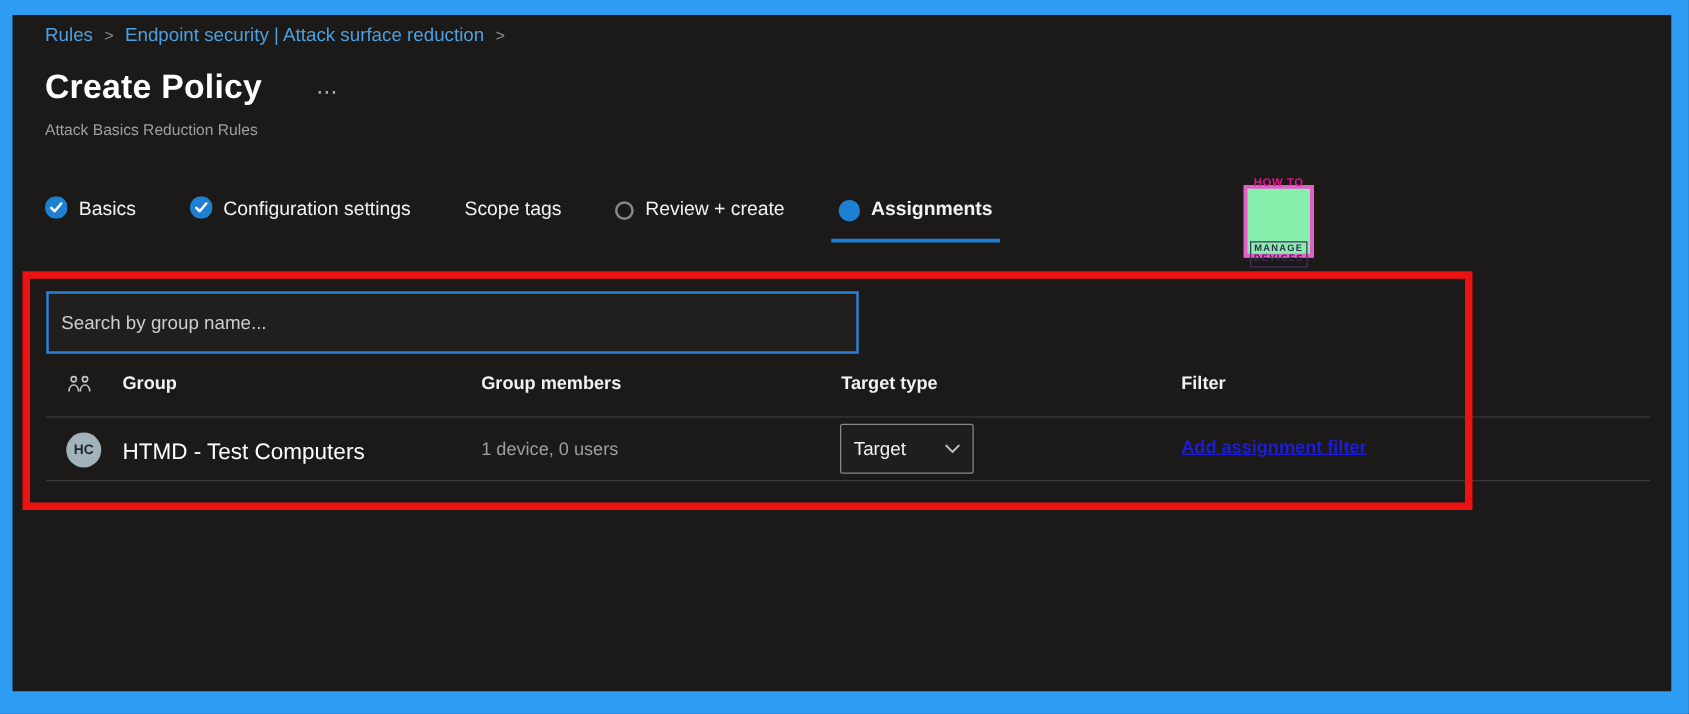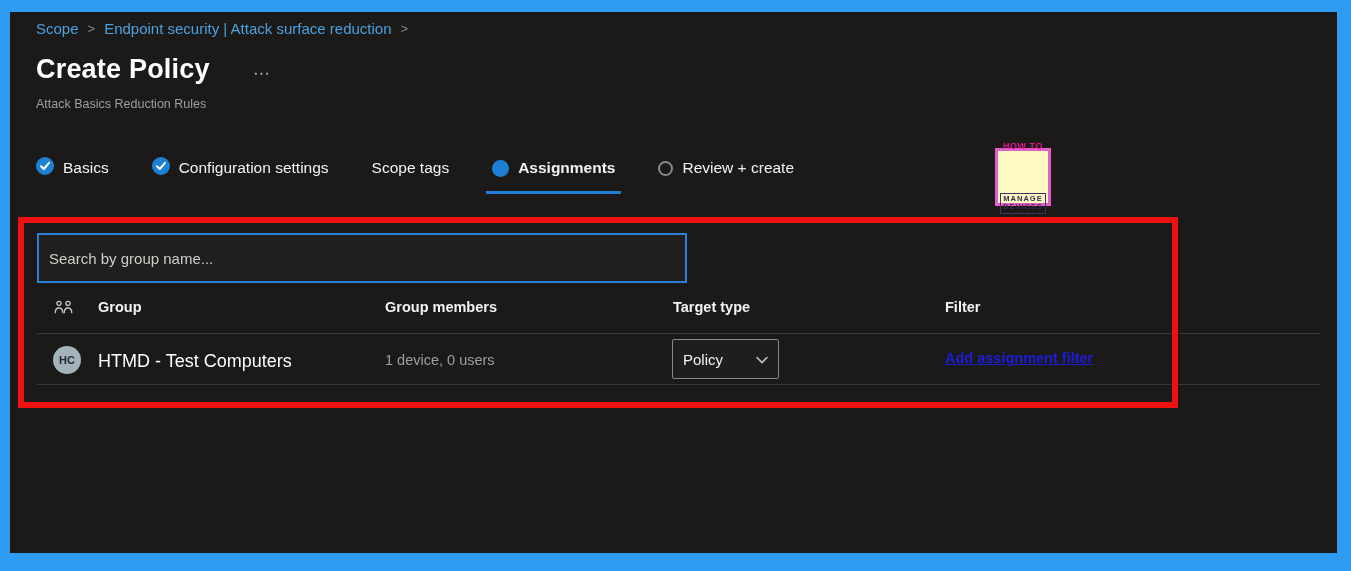--- a/index.html
+++ b/index.html
@@ -20,21 +20,21 @@
   
   .tabs { position:absolute; left:36px; top:153px; display:flex; align-items:center; gap:43px; z-index:2; }
   .tab { position:relative; display:flex; align-items:center; gap:9px; height:30px; cursor:pointer; }
   .tab-label { color:#f3f2f1; font-size:15.5px; }
   .tab.active .tab-label { font-weight:bold; }
   .icon-dot { width:17px; height:17px; border-radius:50%; background:#1d80d3; }
   .icon-ring { width:15px; height:15px; border-radius:50%; border:2px solid #8a8886; background:transparent; }
   .tab-underline { position:absolute; left:-6px; right:-6px; bottom:-11px; height:3px; background:#1f7fd6; }
 
   
-  .badge { position:absolute; left:995px; top:148px; width:56px; height:58px; background:#fef9c3; border:3px solid #e25fc8; z-index:2;
+  .badge { position:absolute; left:995px; top:148px; width:56px; height:58px; background:#86efac; border:3px solid #e25fc8; z-index:2;
            display:flex; flex-direction:column; align-items:center; justify-content:center; gap:2px; }
   .badge-top { color:#e0148c; font-weight:bold; font-size:9px; letter-spacing:0.5px; }
   .badge-box { border:1.5px solid #473061; padding:1px 2px; text-align:center;margin-top:40px; }
   .badge-box div { color:#3a2a52; font-weight:bold; font-size:7.5px; letter-spacing:1px; line-height:8.5px; }
 
   
   .highlight-rect { position:absolute; left:18px; top:217px; width:1160px; height:191px; border:6px solid #ee1111; z-index:3; pointer-events:none; }
 
   
   .search-input { position:absolute; left:37px; top:233px; width:650px; height:50px; background:#201f1e; border:2px solid #2b7fd4;
@@ -54,21 +54,21 @@
   .dropdown-value { color:#f3f2f1; font-size:15px; }
   .filter-link { position:absolute; left:945px; top:350px; color:#1d1dd8; font-size:14.5px; font-weight:600; text-decoration:underline; cursor:pointer; z-index:2; }
 </style>
 </head>
 <body>
 
 <div class="screen">
   <div class="panel"></div>
 
   <div class="breadcrumb">
-    <span class="crumb">Scope</span>
+    <span class="crumb">Rules</span>
     <span class="crumb-sep">&gt;</span>
     <span class="crumb">Endpoint security | Attack surface reduction</span>
     <span class="crumb-sep">&gt;</span>
   </div>
 
   <h1 class="page-title">Create Policy</h1>
   <span class="title-more">⋯</span>
   <div class="page-subtitle">Attack Basics Reduction Rules</div>
 
   <div class="tabs">
@@ -86,28 +86,28 @@
         <svg width="18" height="18" viewBox="0 0 18 18">
             <circle cx="9" cy="9" r="9" fill="#1d80d3"></circle>
             <path d="M5 9.3 L7.8 12 L13 5.8" fill="none" stroke="#ffffff" stroke-width="2" stroke-linecap="round" stroke-linejoin="round"></path>
           </svg>
       </span>
       <span class="tab-label">Configuration settings</span>
     </div>
     <div class="tab">
       <span class="tab-label">Scope tags</span>
     </div>
+    <div class="tab">
+      <span class="icon-ring"></span>
+      <span class="tab-label">Review + create</span>
+    </div>
     <div class="tab active">
       <span class="icon-dot"></span>
       <span class="tab-label">Assignments</span>
       <span class="tab-underline"></span>
-    </div>
-    <div class="tab">
-      <span class="icon-ring"></span>
-      <span class="tab-label">Review + create</span>
     </div>
   </div>
 
   <div class="badge">
     <div class="badge-top">HOW TO</div>
     <div class="badge-box">
       <div>MANAGE</div>
       <div>DEVICES</div>
     </div>
   </div>
@@ -131,21 +131,21 @@
   <span class="col-header" style="left:673px">Target type</span>
   <span class="col-header" style="left:945px">Filter</span>
 
   <div class="row-sep" style="top:333px"></div>
 
   <div class="avatar">HC</div>
   <span class="cell-group">HTMD - Test Computers</span>
   <span class="cell-members">1 device, 0 users</span>
 
   <div class="dropdown">
-    <span class="dropdown-value">Policy</span>
+    <span class="dropdown-value">Target</span>
     <span>
       <svg width="12" height="8" viewBox="0 0 12 8">
           <path d="M1 1.5 L6 6.5 L11 1.5" fill="none" stroke="#c8c6c4" stroke-width="1.6" stroke-linecap="round"></path>
         </svg>
     </span>
   </div>
 
   <a class="filter-link">Add assignment filter</a>
 
   <div class="row-sep" style="top:384px"></div>

